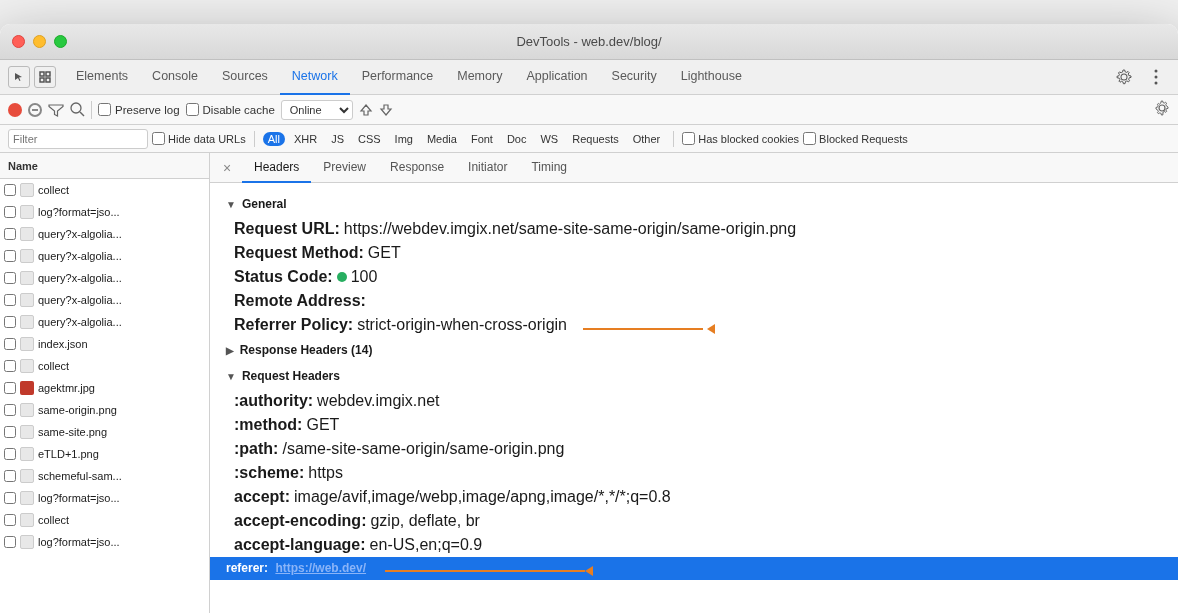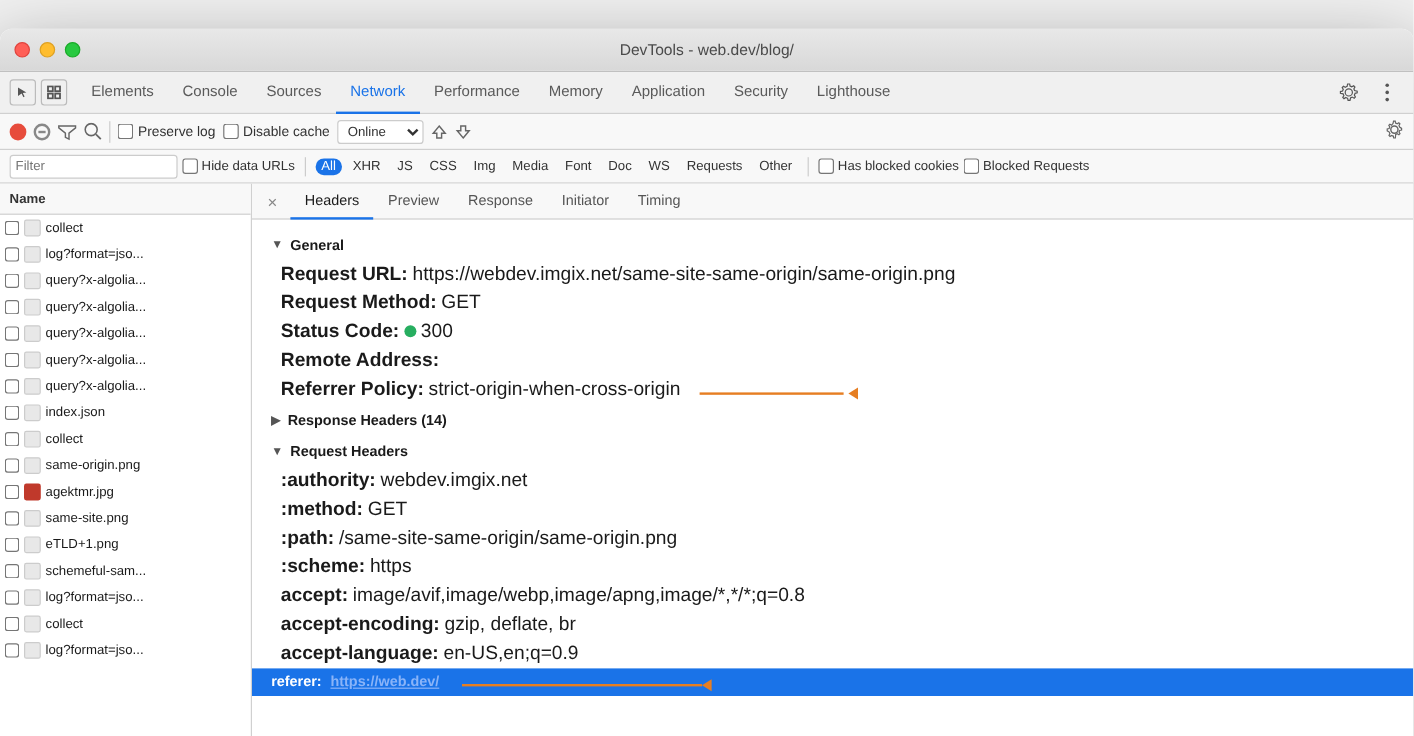--- a/index.html
+++ b/index.html
@@ -647,27 +647,27 @@
           <div class="file-icon file-icon-white"></div>
           <span class="file-name">index.json</span>
         </div>
         <div class="file-item">
           <input type="checkbox" class="file-checkbox" style="">
           <div class="file-icon file-icon-white"></div>
           <span class="file-name">collect</span>
         </div>
         <div class="file-item">
           <input type="checkbox" class="file-checkbox" style="">
-          <div class="file-icon file-icon-white"></div>
-          <span class="file-name">same-origin.png</span>
-        </div>
-        <div class="file-item">
-          <input type="checkbox" class="file-checkbox" style="">
           <div class="file-icon file-icon-red"></div>
           <span class="file-name">agektmr.jpg</span>
+        </div>
+        <div class="file-item">
+          <input type="checkbox" class="file-checkbox" style="">
+          <div class="file-icon file-icon-white"></div>
+          <span class="file-name">same-origin.png</span>
         </div>
         <div class="file-item">
           <input type="checkbox" class="file-checkbox" style="">
           <div class="file-icon file-icon-white"></div>
           <span class="file-name">same-site.png</span>
         </div>
         <div class="file-item">
           <input type="checkbox" class="file-checkbox" style="">
           <div class="file-icon file-icon-white"></div>
           <span class="file-name">eTLD+1.png</span>
@@ -721,21 +721,21 @@
             <span class="header-key">Request URL:</span>
             <span class="header-value">https://webdev.imgix.net/same-site-same-origin/same-origin.png</span>
           </div>
           <div class="header-row">
             <span class="header-key">Request Method:</span>
             <span class="header-value">GET</span>
           </div>
           <div class="header-row">
             <span class="header-key">Status Code:</span>
             <span class="status-green"></span>
-            <span class="header-value">300</span>
+            <span class="header-value">100</span>
           </div>
           <div class="header-row">
             <span class="header-key">Remote Address:</span>
             <span class="header-value"></span>
           </div>
           <div class="header-row">
             <span class="header-key">Referrer Policy:</span>
             <span class="header-value">strict-origin-when-cross-origin</span>
             <span class="arrow-annotation">
               <span class="arrow-line" style="width:120px;"></span>

